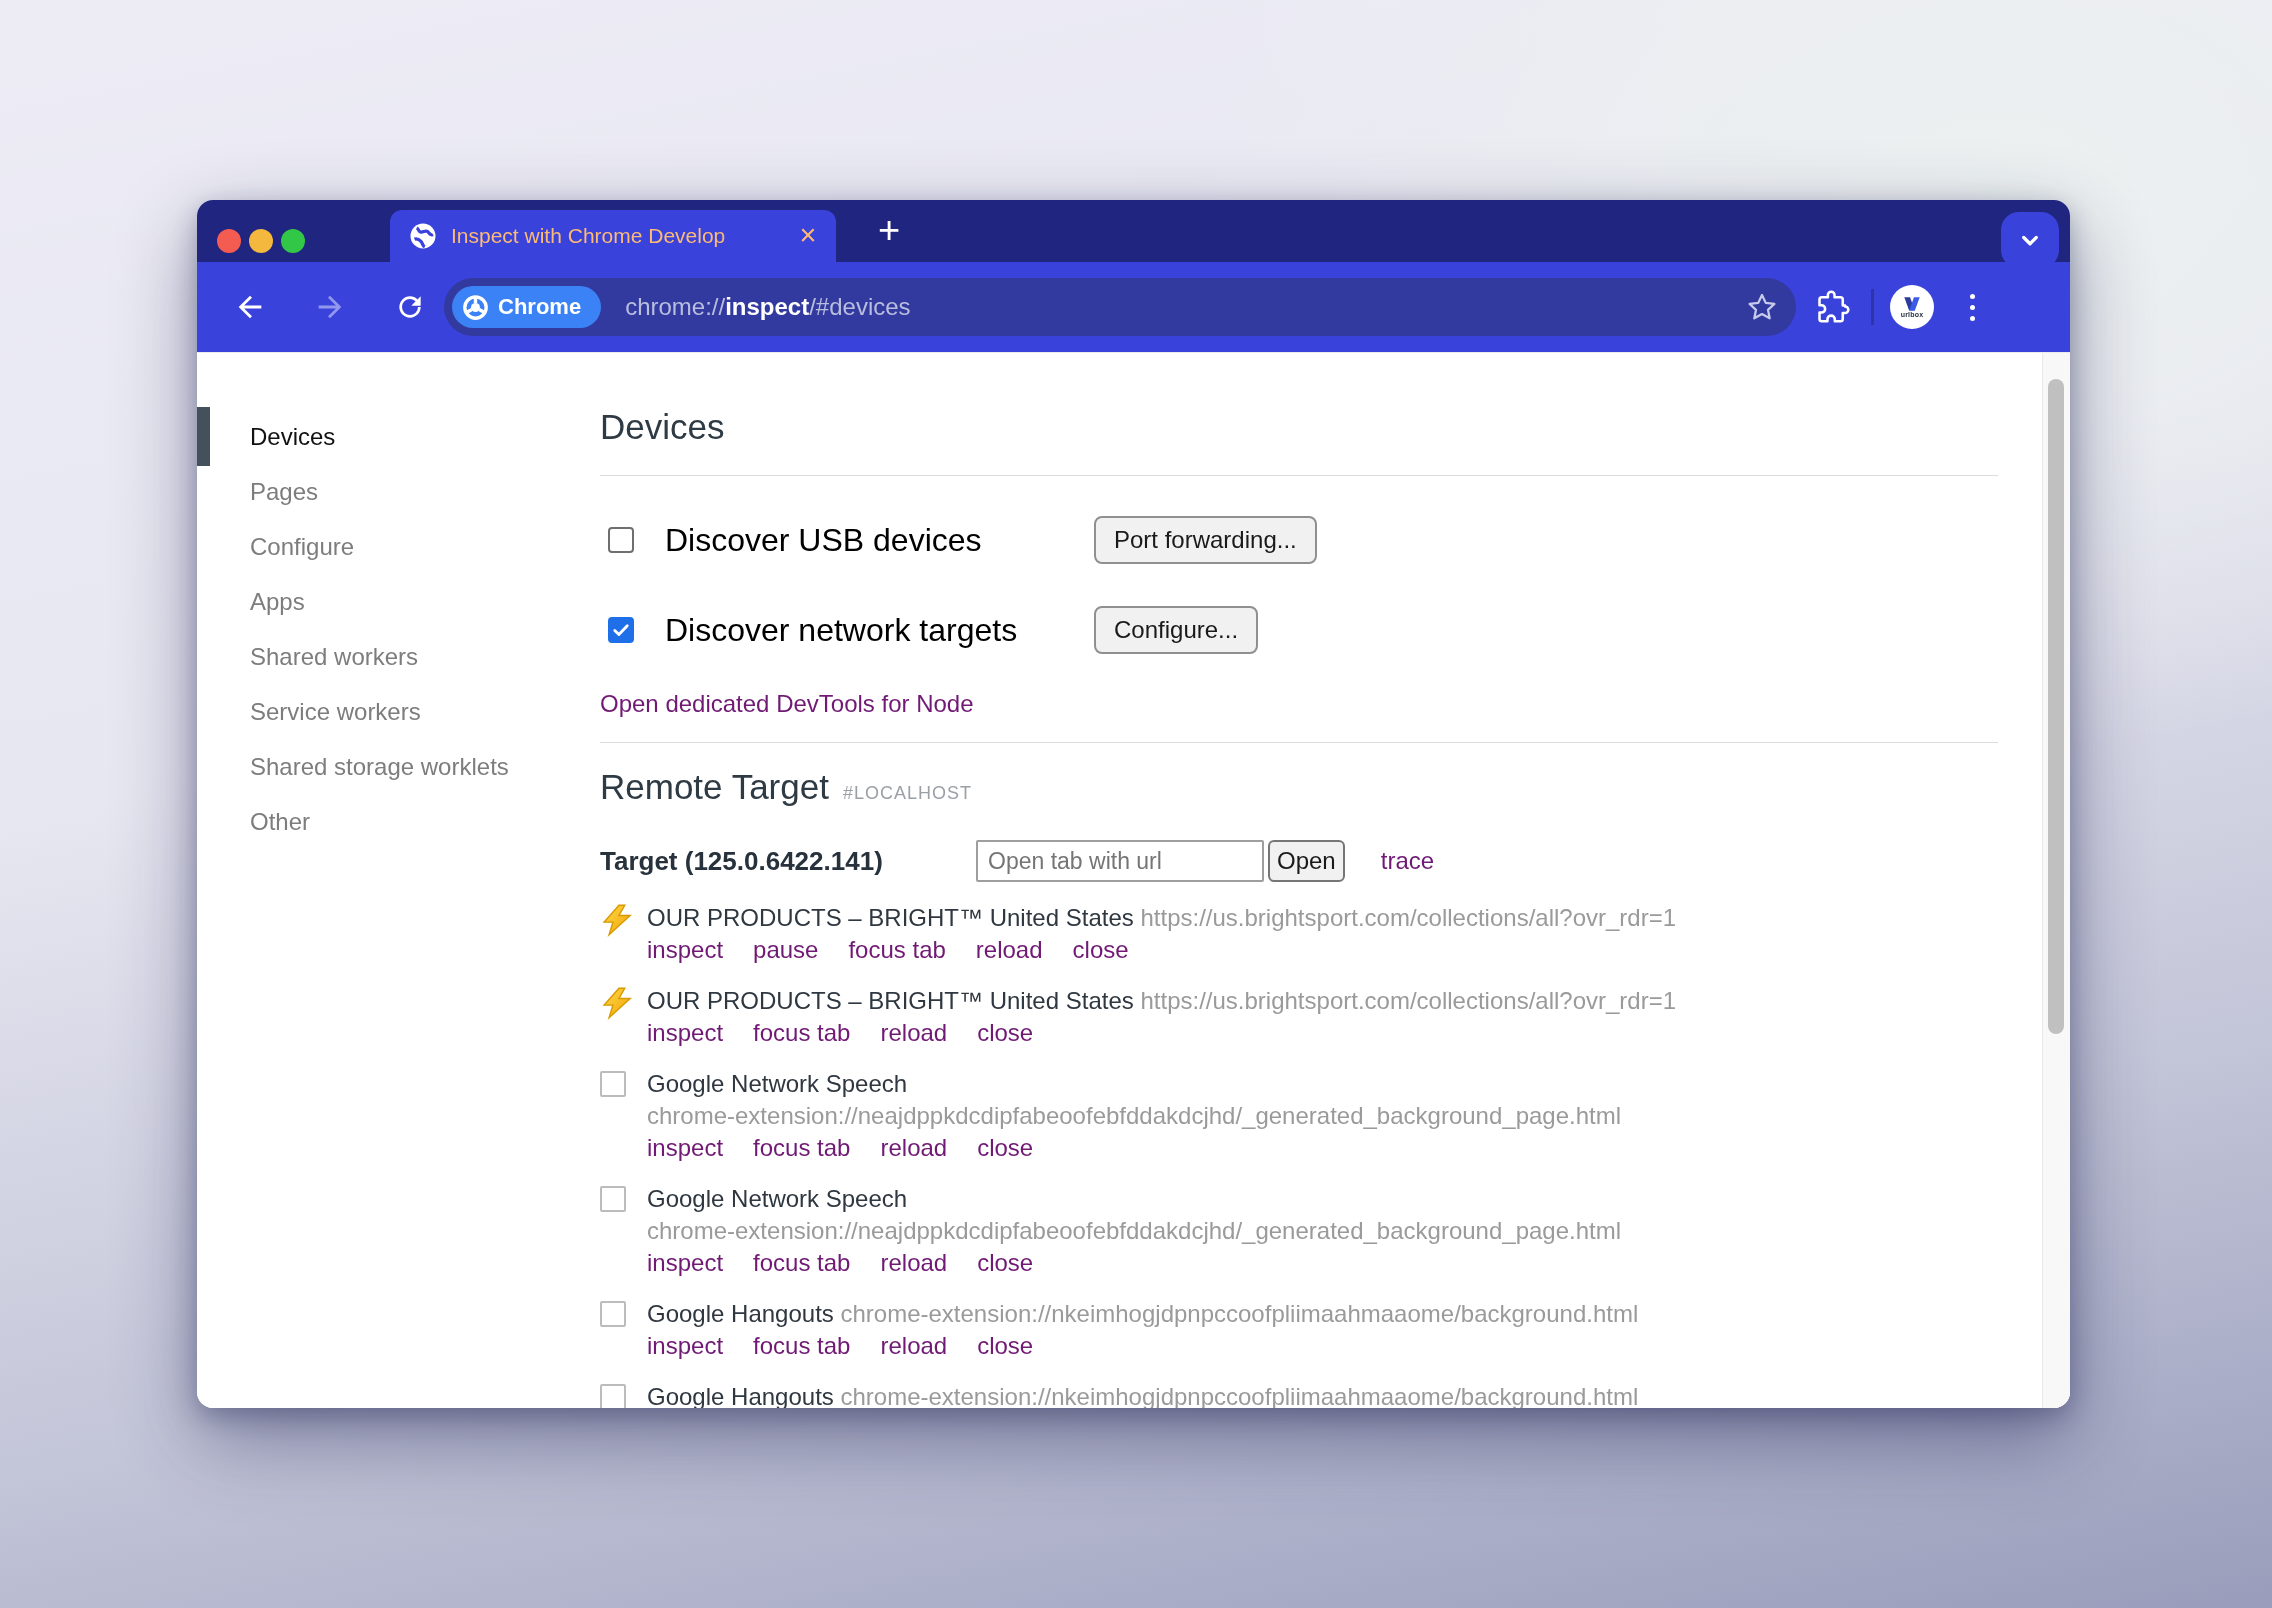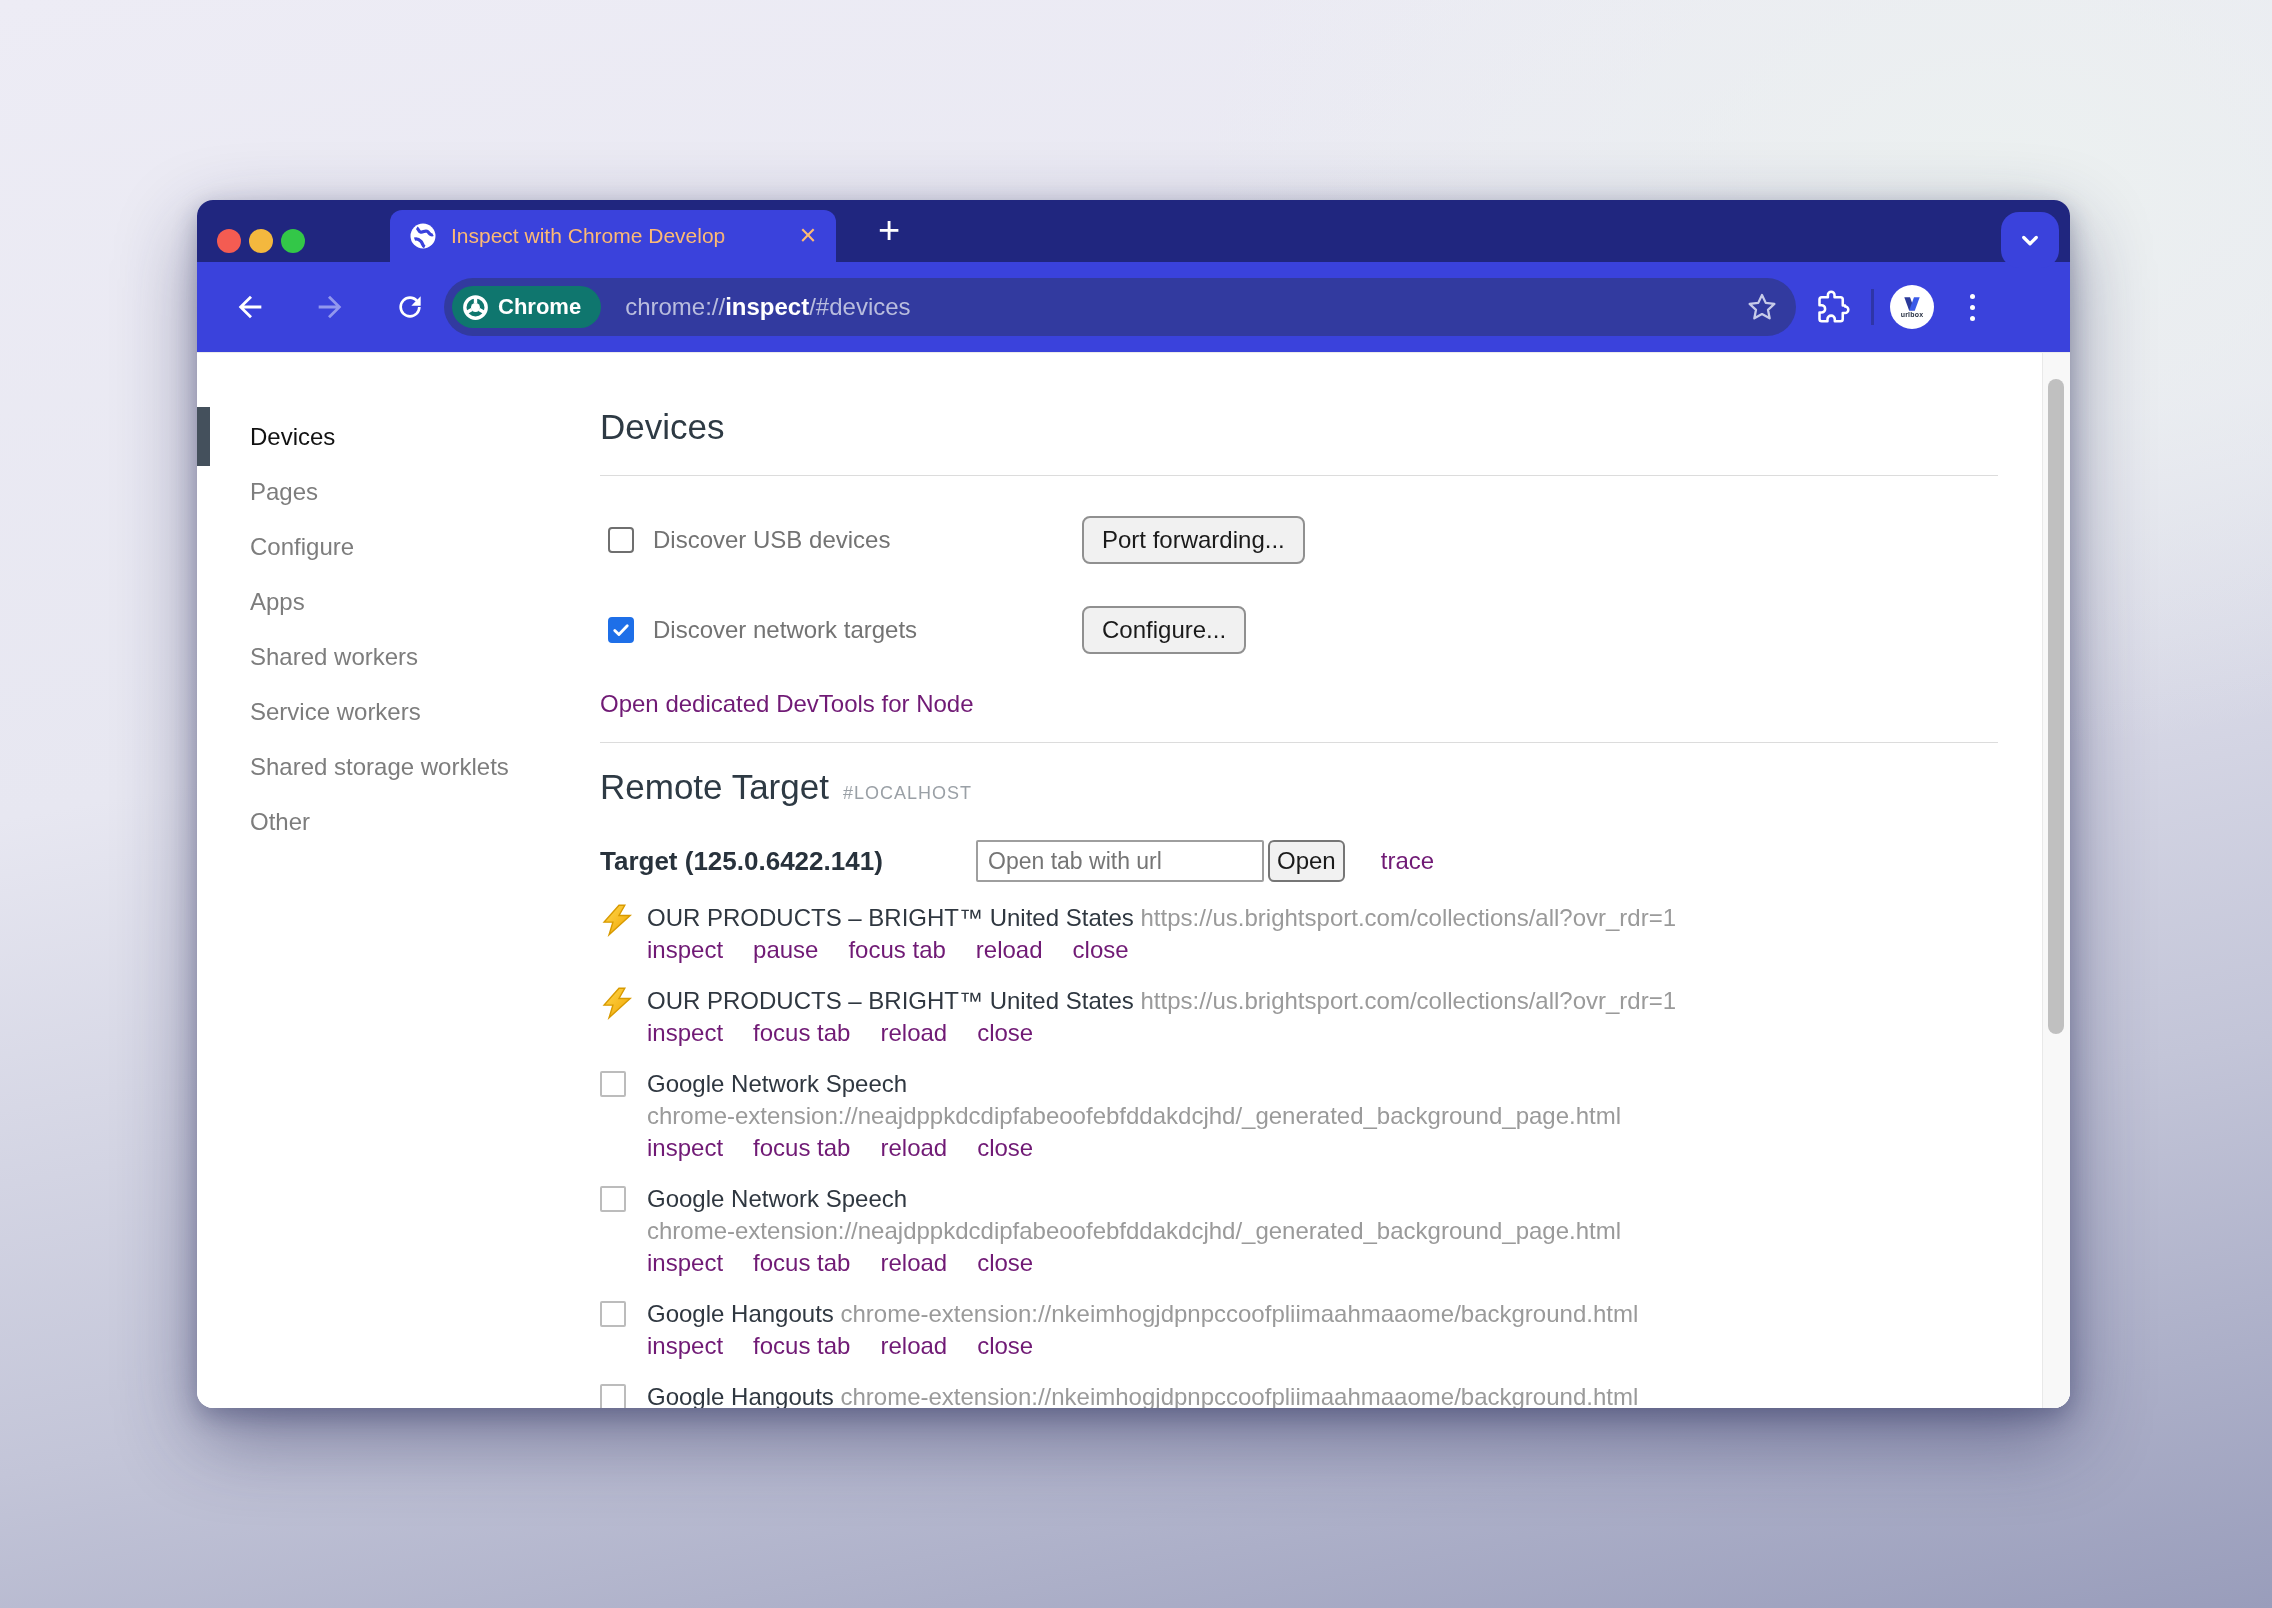--- a/index.html
+++ b/index.html
@@ -44,21 +44,21 @@
   }
   
   .toolbar{height:90px;background:#3a42dc;display:flex;align-items:center;padding-left:29px;box-sizing:border-box;}
   .navbtn{width:48px;height:48px;display:flex;align-items:center;justify-content:center;flex:none;}
   .navbtn + .navbtn{margin-left:32px;}
   .omnibox{
     margin-left:10px;width:1352px;height:58px;border-radius:29px;background:#323a9f;
     display:flex;align-items:center;padding:0 18px 0 8px;box-sizing:border-box;flex:none;
   }
   .chip{
-    height:42px;border-radius:21px;background:#0f766e;display:flex;align-items:center;
+    height:42px;border-radius:21px;background:#3b82f6;display:flex;align-items:center;
     padding:0 20px 0 10px;flex:none;
   }
   .chip-label{color:#fff;font-size:22px;font-weight:bold;margin-left:9px;}
   .urltext{font-size:24px;margin-left:24px;white-space:nowrap;color:#b9bdde;}
   .urltext .bold{color:#ffffff;font-weight:bold;}
   .omni-spacer{flex:1;}
   .tool-divider{width:3px;height:36px;background:#2e35a8;margin:0 16px 0 14px;flex:none;}
   .avatar{
     width:44px;height:44px;border-radius:50%;background:#fff;flex:none;
     display:flex;flex-direction:column;align-items:center;justify-content:center;
@@ -87,21 +87,21 @@
   .rule{border:none;border-top:1px solid #dcdcdc;margin:28px 0 0 0;}
   .cbrow{display:flex;align-items:center;margin-top:40px;height:48px;}
   .cbrow.second{margin-top:42px;}
   .checkbox{
     width:26px;height:26px;border-radius:4px;margin-left:8px;flex:none;box-sizing:border-box;
     border:2px solid #6f6f6f;background:#fff;display:flex;align-items:center;justify-content:center;
   }
   .checkbox.checked{border-color:#1e6fe8;background:#1e6fe8;}
   .checkbox svg{display:none;}
   .checkbox.checked svg{display:block;}
-  .cblabel{margin-left:19px;font-size:24px;color:#737373;width:429px;}
+  .cblabel{margin-left:31px;font-size:32px;color:#000000;width:429px;}
   .btn{
     font-family:inherit;font-size:24px;color:#1a1a1a;background:#f1f1f1;
     border:2px solid #909090;border-radius:8px;padding:7px 18px;line-height:30px;
   }
   .link{color:#701a75;font-size:24px;text-decoration:none;}
   .node-link{display:inline-block;margin-top:36px;}
   .rule2{border:none;border-top:1px solid #dcdcdc;margin:24px 0 0 0;}
   .h2row{display:flex;align-items:baseline;margin-top:24px;}
   .h2{font-size:35px;font-weight:400;color:#2e3a44;margin:0;}
   .localhost{font-size:18px;color:#9aa0a6;margin-left:14px;letter-spacing:1px;}

